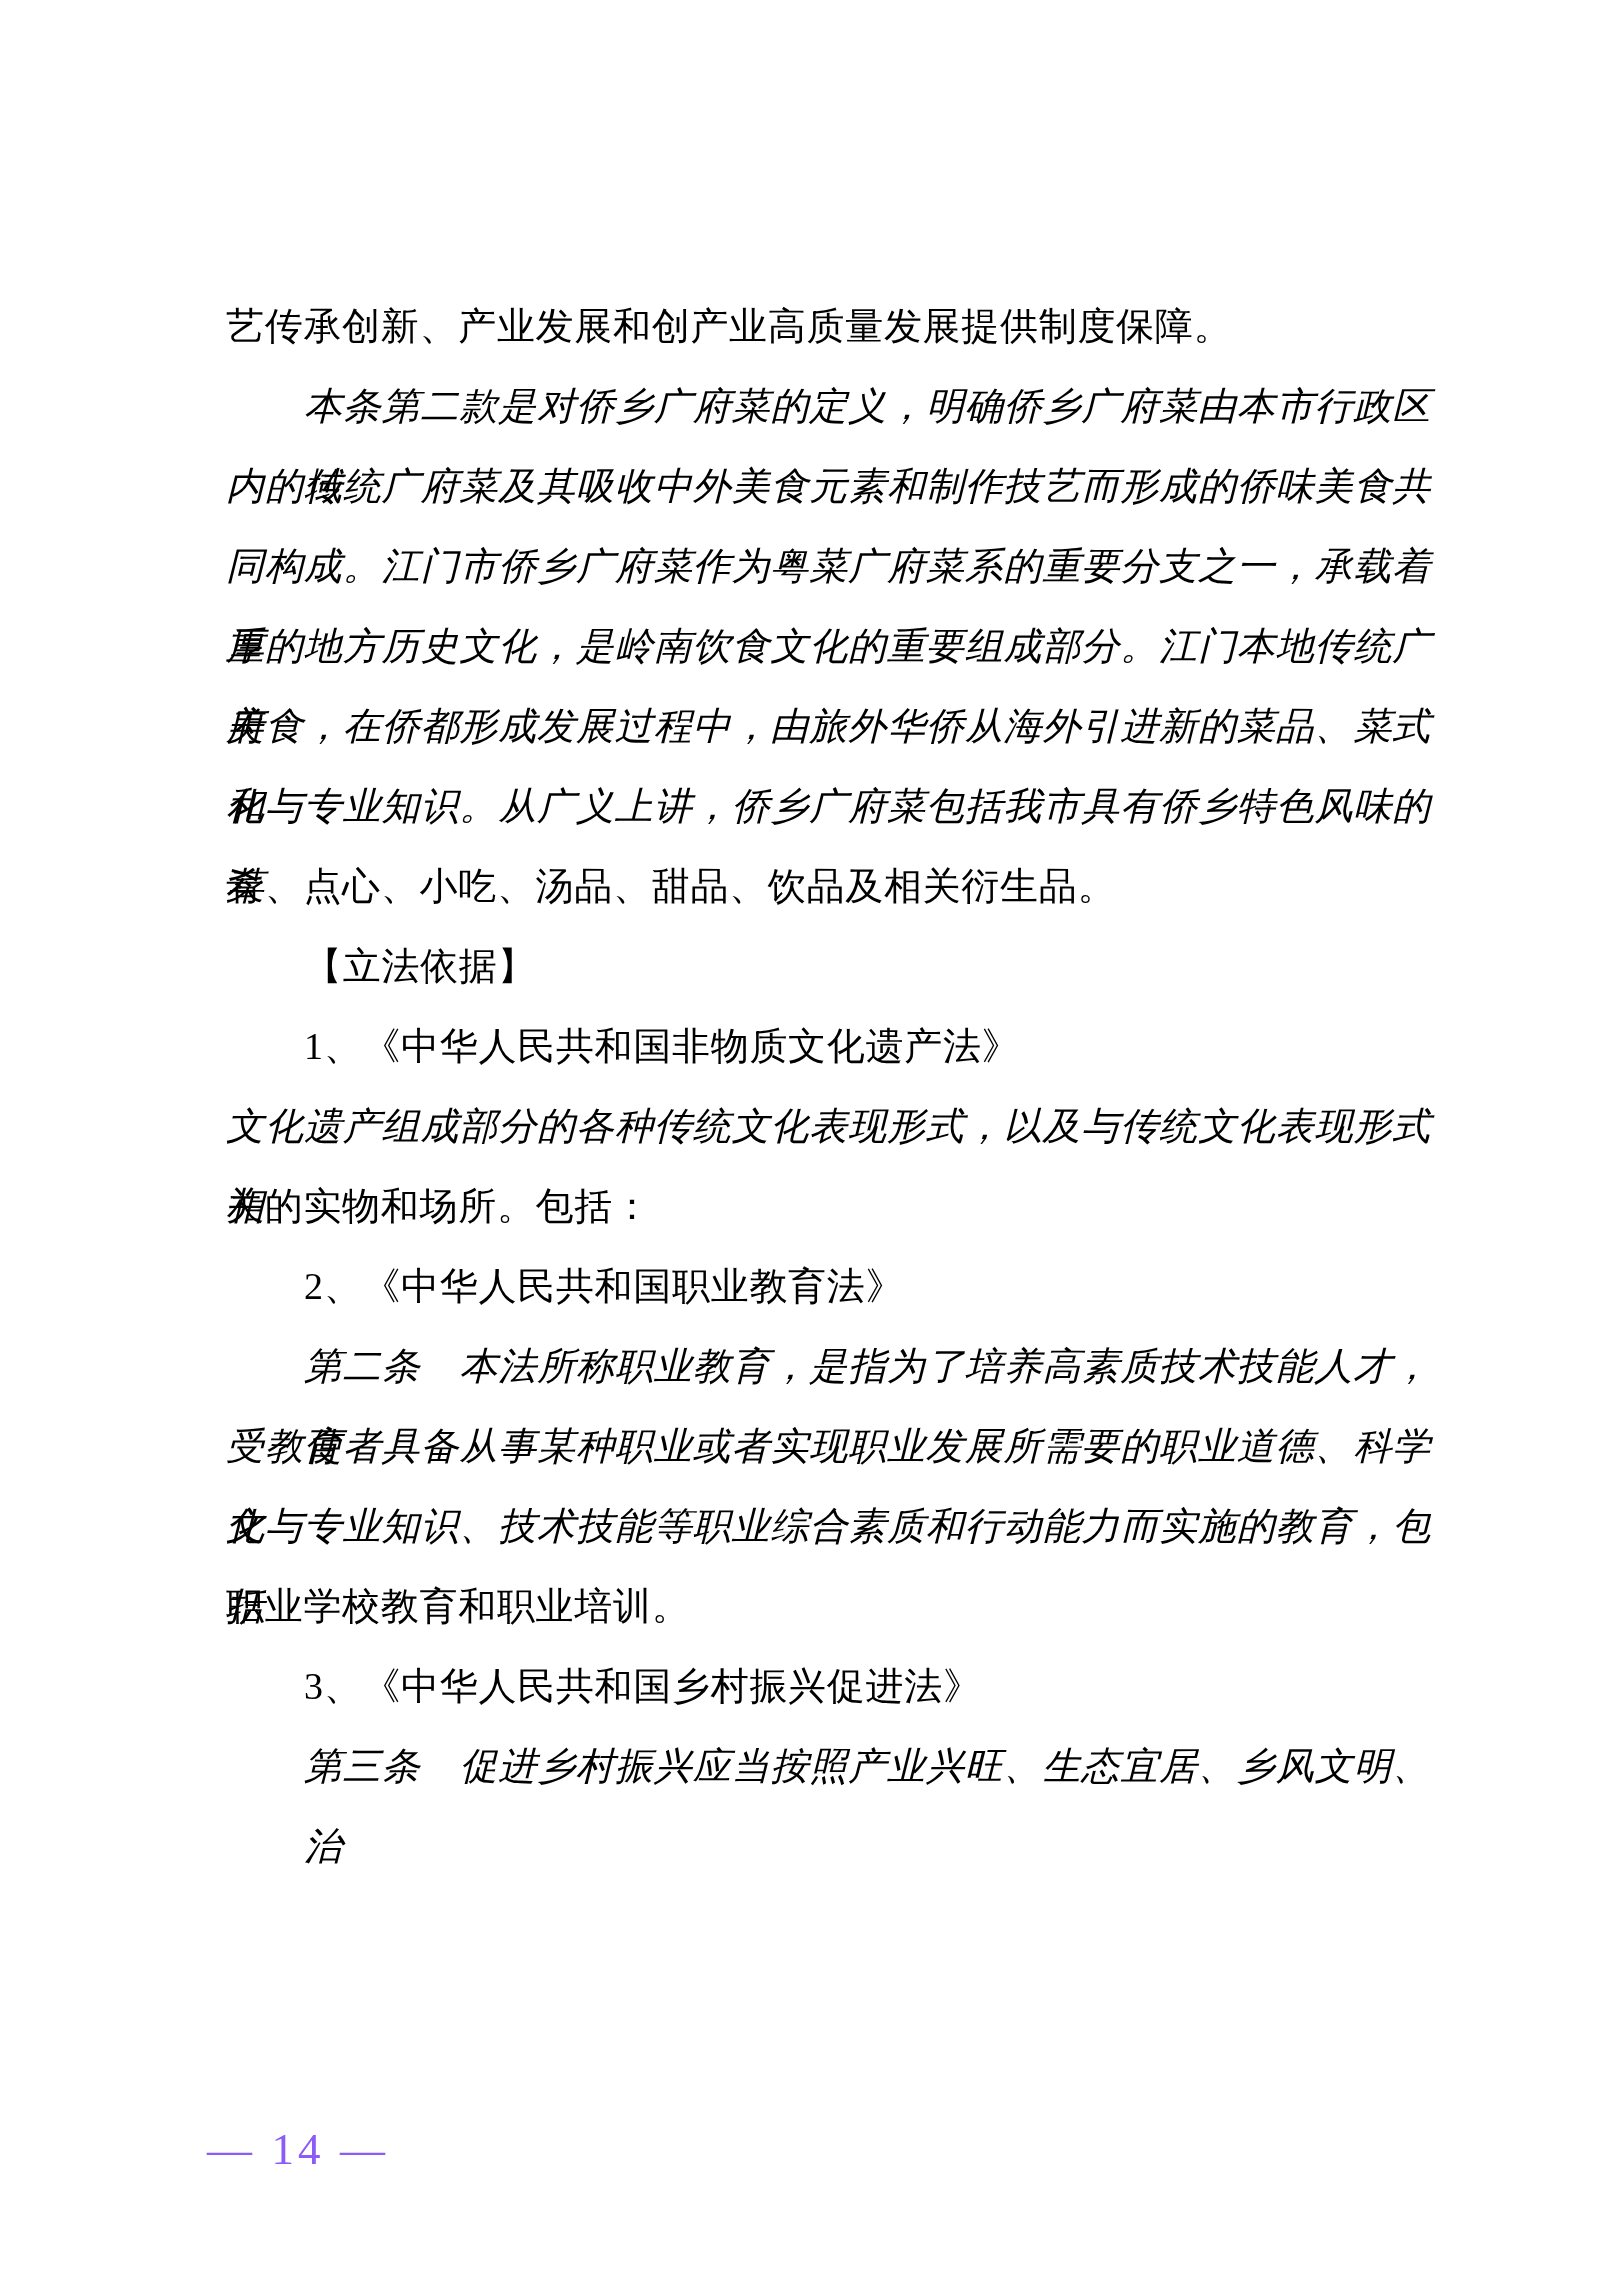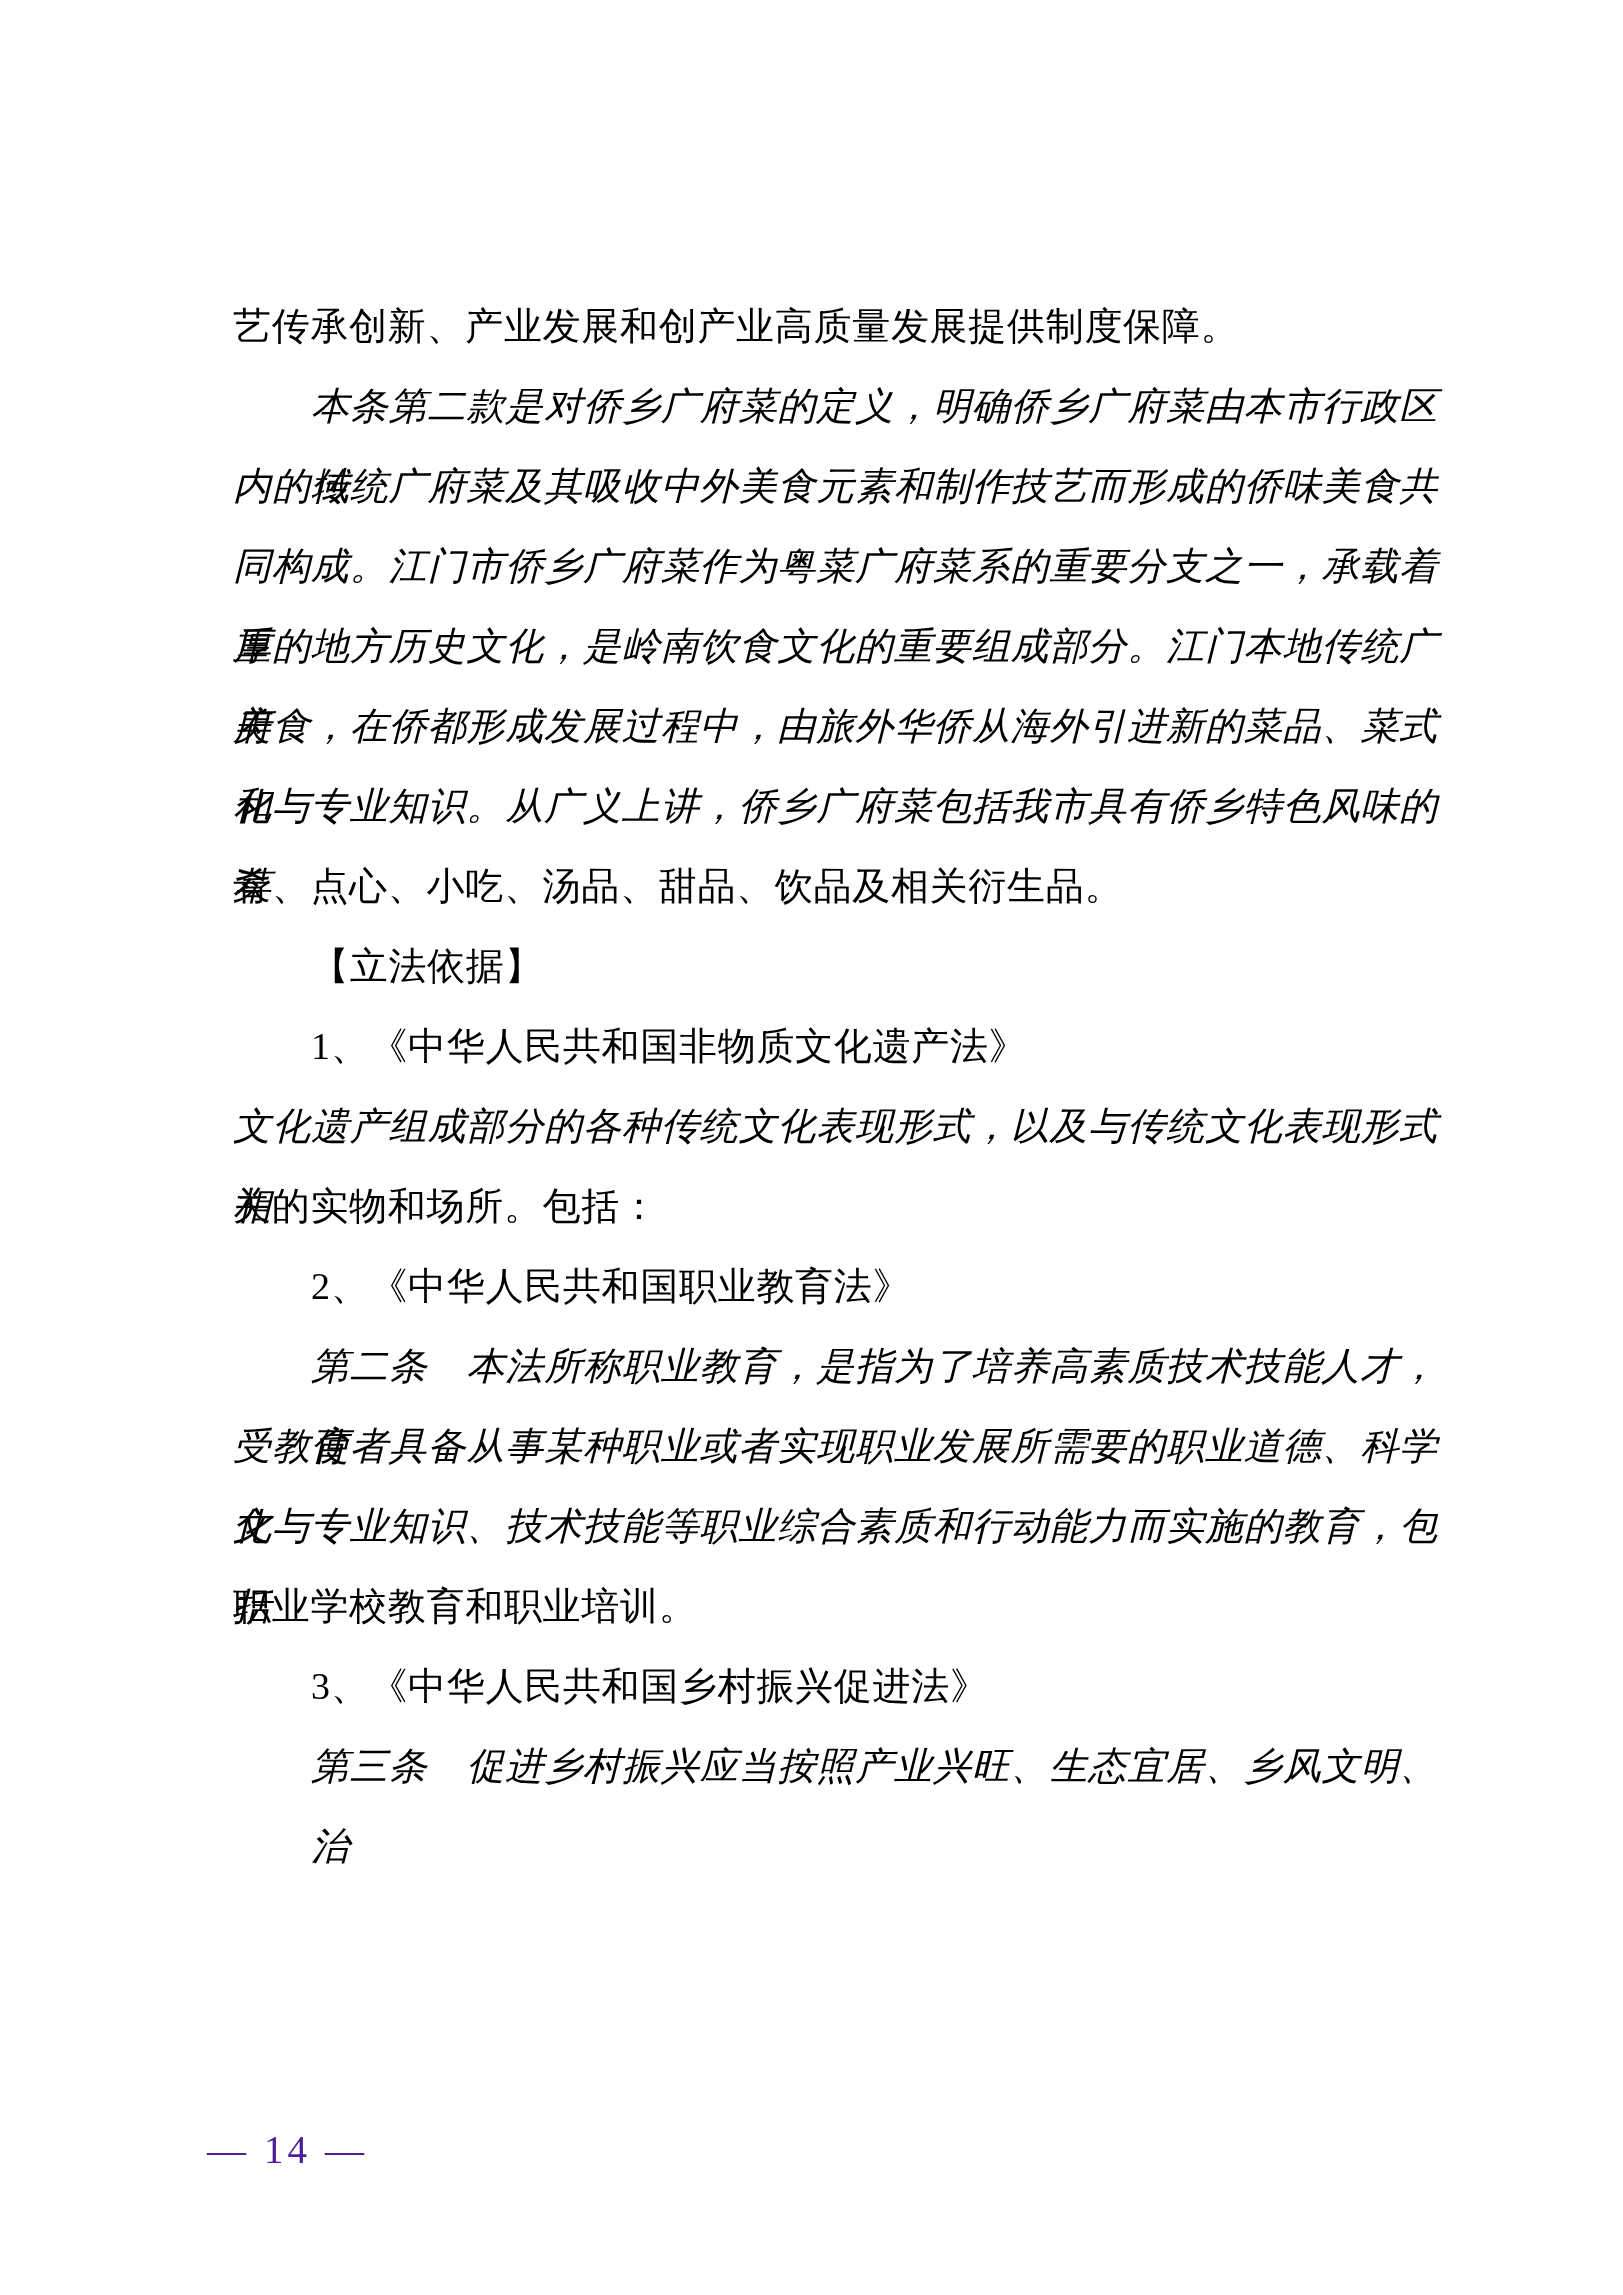--- a/index.html
+++ b/index.html
@@ -11,21 +11,21 @@
     position: relative;
     width: 1623px;
     height: 2295px;
     background: #ffffff;
     font-family: "Liberation Serif", "DejaVu Serif", serif;
     color: #000000;
     overflow: hidden;
   }
   .text-block {
     position: absolute;
-    left: 233px;
+    left: 226px;
     top: 286px;
     width: 1205px;
   }
   .line {
     height: 80px;
     line-height: 80px;
     font-size: 38px;
     letter-spacing: 0.7px;
     white-space: nowrap;
     text-align: left;
@@ -41,23 +41,23 @@
   }
   .line.bold {
     font-weight: normal;
   }
   .footer {
     position: absolute;
     left: 207px;
     top: 2119px;
     height: 61px;
     line-height: 61px;
-    font-size: 39px;
+    font-size: 45px;
     letter-spacing: 4.1px;
-    color: #4c1d95;
+    color: #8b5cf6;
   }
 </style>
 </head>
 <body>
 
 <div class="page">
   <div class="text-block">
       <div class="line">艺传承创新、产业发展和创产业高质量发展提供制度保障。</div>
       <div class="line indent justify">本条第二款是对侨乡广府菜的定义，明确侨乡广府菜由本市行政区域</div>
       <div class="line justify">内的传统广府菜及其吸收中外美食元素和制作技艺而形成的侨味美食共</div>

